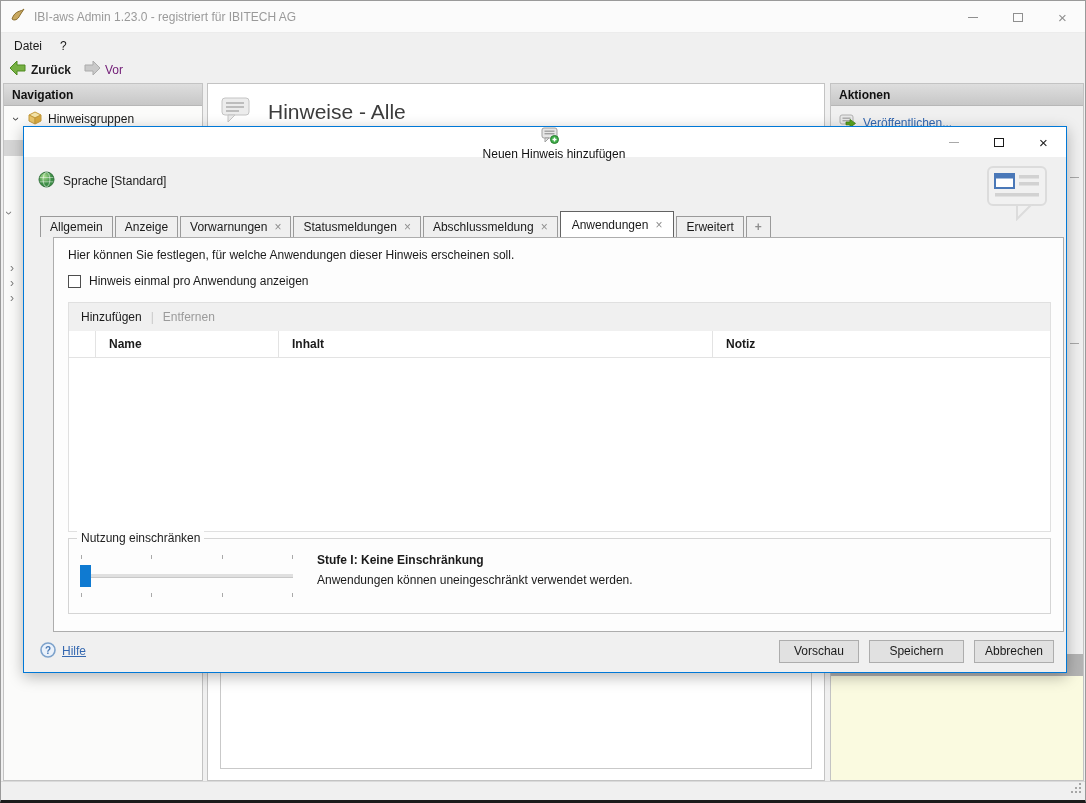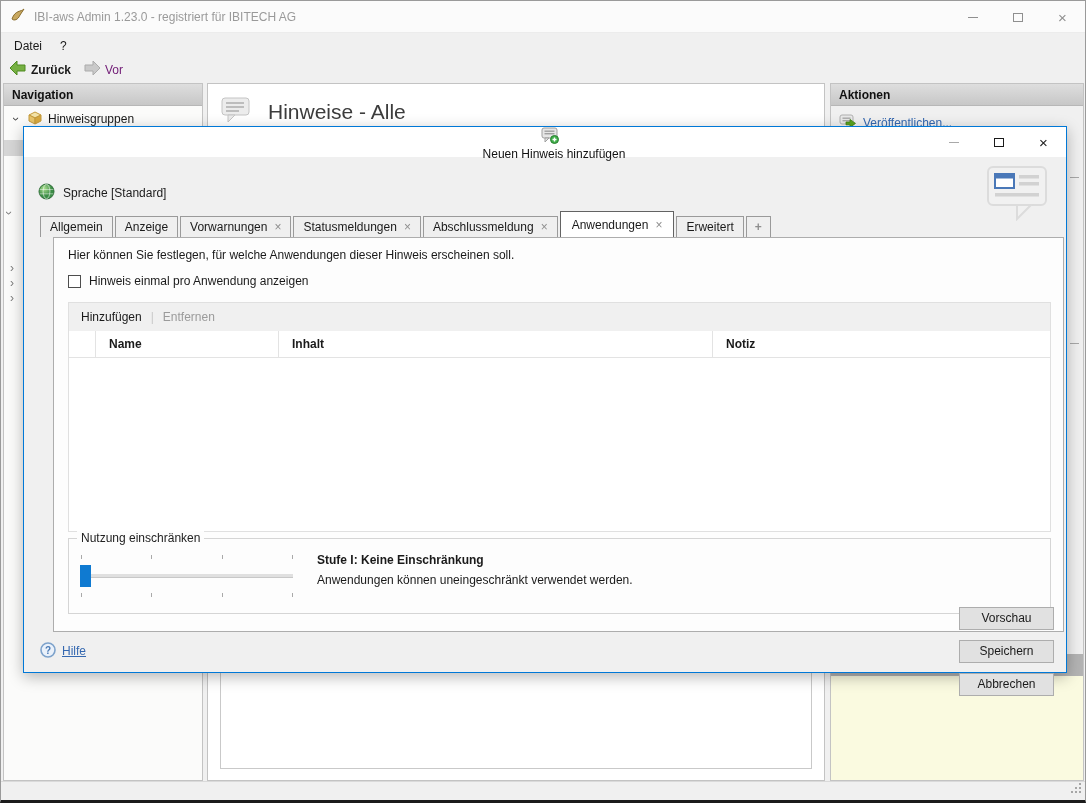--- a/index.html
+++ b/index.html
@@ -63,21 +63,21 @@
 
   
   .dlg { position:absolute; left:22px; top:125px; width:1044px; height:547px; background:#f0f0f0;
     border:1px solid #0078d7; box-shadow:0 4px 14px rgba(0,0,0,.28); z-index:10; }
   .dlg-titlebar { position:absolute; left:0; top:0; width:100%; height:30px; background:#ffffff;
     display:flex; align-items:center; padding-left:10px;flex-direction:column; }
   .dlg-titlebar .title { margin-left:8px; color:#111; }
   .dlg .winbtns { height:30px; }
   .dlg .winbtn { height:30px; }
 
-  .lang-row { position:absolute; left:14px; top:56px; display:flex; align-items:center; gap:8px; }
+  .lang-row { position:absolute; left:14px; top:44px; display:flex; align-items:center; gap:8px; }
 
   .tabs { position:absolute; left:16px; top:84px; height:26px; display:flex; align-items:flex-end; }
   .tab { display:flex; align-items:center; gap:7px; height:21px; padding:0 9px; background:#efefef;
     border:1px solid #9a9a9a; border-bottom:none; margin-right:2px; color:#1a1a1a; }
   .tab.active { height:26px; background:#fff; border-color:#636363; position:relative; z-index:3; padding:0 11px;justify-content:center; }
   .tab-close { color:#8e8e8e; font-size:12px; line-height:1; }
   .tab.addtab { color:#8e8e8e; padding:0 8px; font-weight:700; }
 
   .tab-panel { position:absolute; left:29px; top:110px; width:1011px; height:395px;
     background:#fdfdfd; border:1px solid #adadad; }
@@ -103,21 +103,21 @@
   .slider-track { position:absolute; left:0; top:21px; width:212px; height:4px; background:#e0e0e0;
     border-bottom:1px solid #c8c8c8; }
   .slider-thumb { position:absolute; left:-1px; top:12px; width:11px; height:22px; background:#0f7ad1; }
   .tick { position:absolute; width:1px; height:4px; background:#a9a9a9; }
   .tick.t { top:2px; } .tick.b { bottom:2px; }
   .restrict-text { position:absolute; left:248px; top:14px; }
   .restrict-title { font-weight:700; margin-bottom:6px; }
 
   .dlg-footer { position:absolute; left:0; bottom:0; width:100%; height:42px; display:flex; align-items:center; }
   .help-row { display:flex; align-items:center; gap:6px; margin-left:16px; }
-  .btn-row { margin-left:auto; margin-right:12px; display:flex; gap:10px;flex-direction:column; }
+  .btn-row { margin-left:auto; margin-right:12px; display:flex; gap:10px; }
   .btn { height:23px; background:#e1e1e1; border:1px solid #adadad; display:flex; align-items:center;
     justify-content:center; padding:0 10px; color:#1a1a1a; }
   .btn.preview { min-width:80px; } .btn.save { min-width:95px; } .btn.cancel { min-width:74px; }
 
   .watermark { position:absolute; right:16px; top:38px; }
 </style>
 </head>
 <body>
 
 <div id="app">

